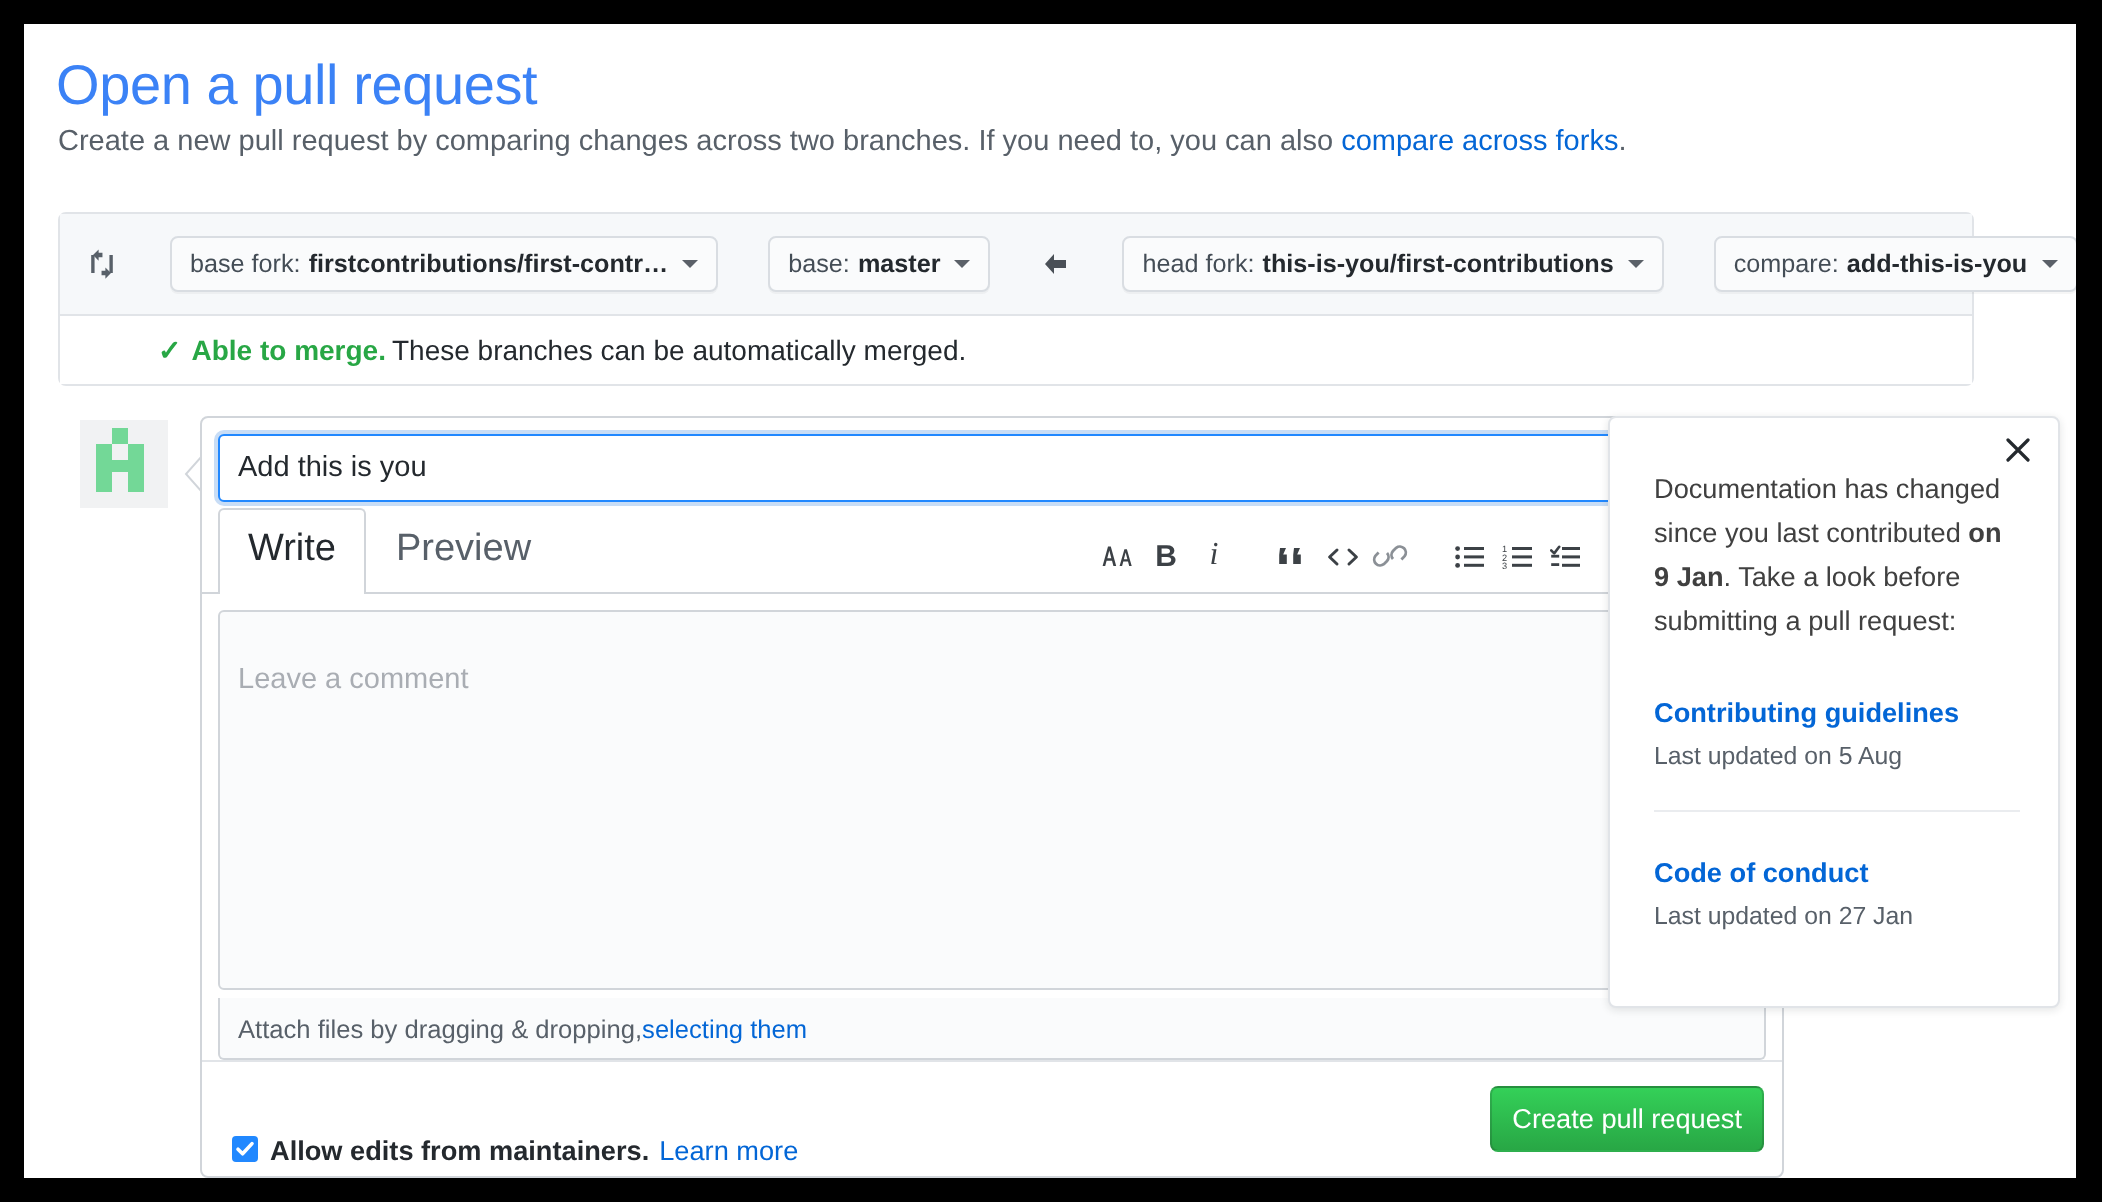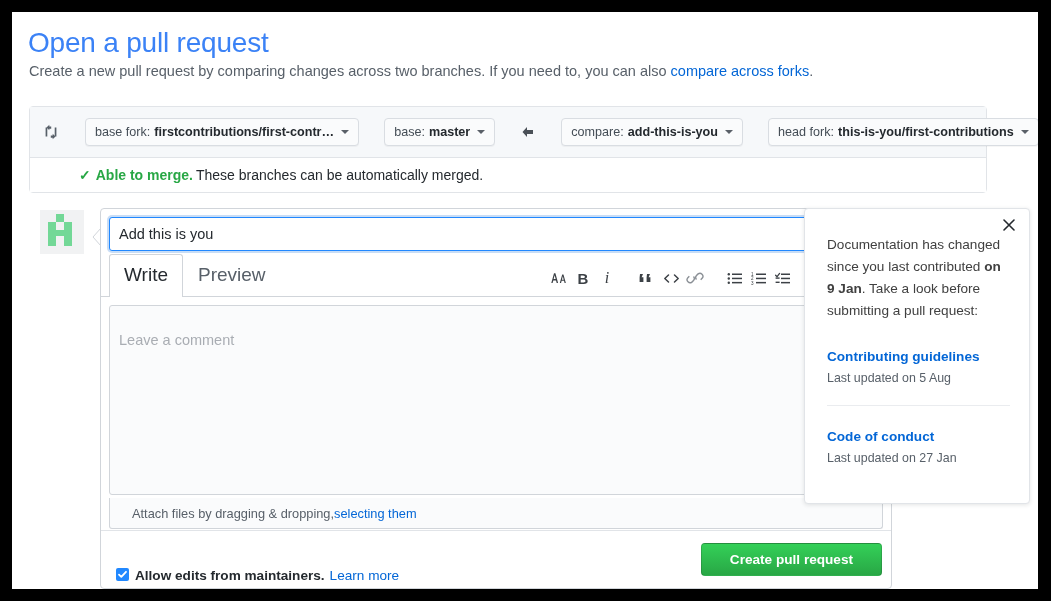--- a/index.html
+++ b/index.html
@@ -178,21 +178,21 @@
   .comment-textarea::placeholder { color: #a9adb3; }
 
   .attach-bar {
     margin: 0 8px;
     height: 31px;
     border: 1px solid #d1d5da;
     border-top: none;
     border-radius: 0 0 3px 3px;
     background: #fafbfc;
     display: flex; align-items: center;
-    padding-left: 22px;
+    padding-left: 9px;
     font-size: 12.8px; color: #586069;
     margin-top: -1px;
   }
 
   .bottom-row {
     position: absolute; left: 0; right: 0; bottom: 0;
     height: 58px;
     border-top: 1px solid #e1e4e8;
     display: flex; align-items: center;
     padding: 0 9px 0 15px;
@@ -209,23 +209,23 @@
   .cbox svg { display:block; }
   .allow-label { font-weight: 700; color: #24292e; }
   .learn-more { margin-left: 5px; }
   .create-btn {
     margin-left: auto;
     background: #2ebc4f;
     background-image: linear-gradient(#34d058, #28a745);
     border: 1px solid rgba(27,31,35,0.18);
     border-radius: 4px;
     color: #fff;
-    font-size: 13.6px; font-weight: 700;
+    font-size: 13.6px; font-weight: 400;
     height: 33px;
-    padding: 0 28px;
+    padding: 0 10px;
     cursor: pointer;
     font-family: "Liberation Sans", sans-serif;
   }
 
   
   .docs-panel {
     position: absolute; left: 792px; top: 196px;
     width: 226px; height: 296px;
     background: #fff;
     border: 1px solid #e1e4e8;
@@ -293,28 +293,28 @@
         <span class="caret"></span>
       </div>
 
       <span class="arrow-left">
         <svg width="14" height="14" viewBox="0 0 14 14" fill="#4a5057">
           <path d="M6 2 L1.5 7 L6 12 L6 9 L12 9 L12 5 L6 5 Z"></path>
         </svg>
       </span>
 
       <div class="branch-btn">
+        <span class="lbl">head fork:</span>
+        <span class="val">this-is-you/first-contributions</span>
+        <span class="caret"></span>
+      </div>
+
+      <div class="branch-btn">
         <span class="lbl">compare:</span>
         <span class="val">add-this-is-you</span>
-        <span class="caret"></span>
-      </div>
-
-      <div class="branch-btn">
-        <span class="lbl">head fork:</span>
-        <span class="val">this-is-you/first-contributions</span>
         <span class="caret"></span>
       </div>
     </div>
 
     <div class="merge-row">
       <span class="merge-check">✓</span>
       <span class="merge-strong">Able to merge.</span>
       <span class="merge-rest">These branches can be automatically merged.</span>
     </div>
   </div>

